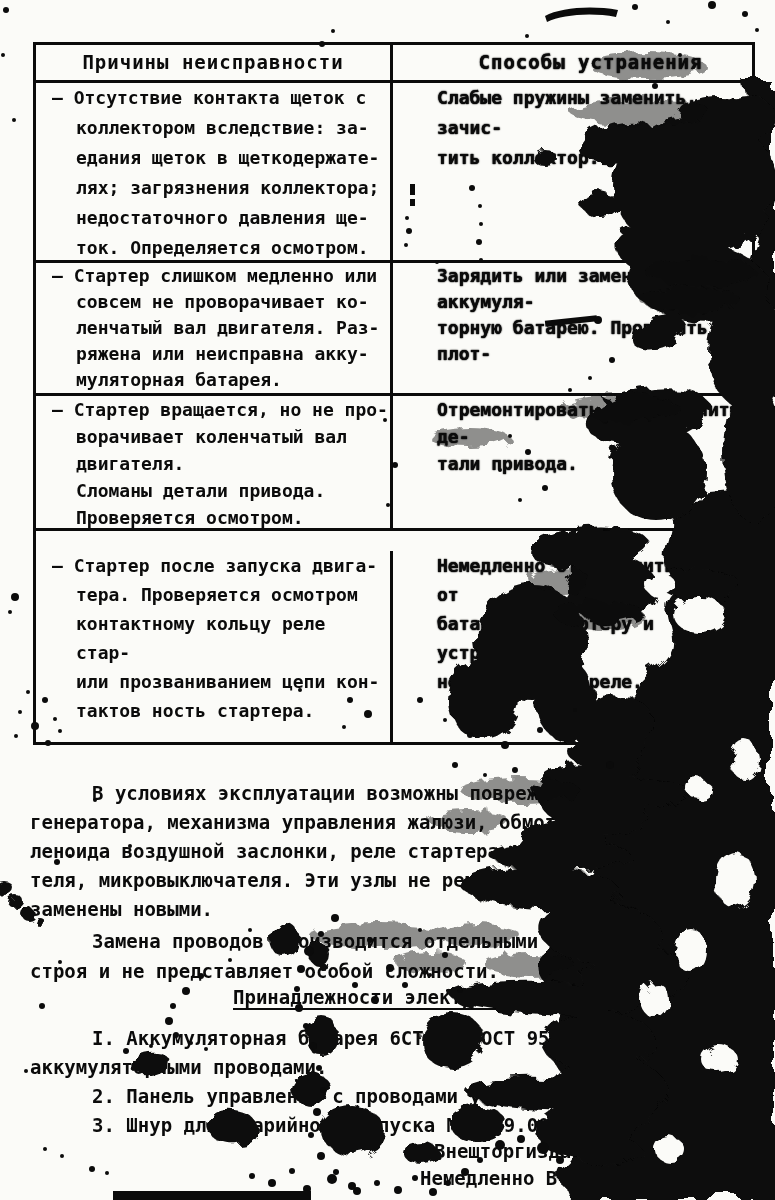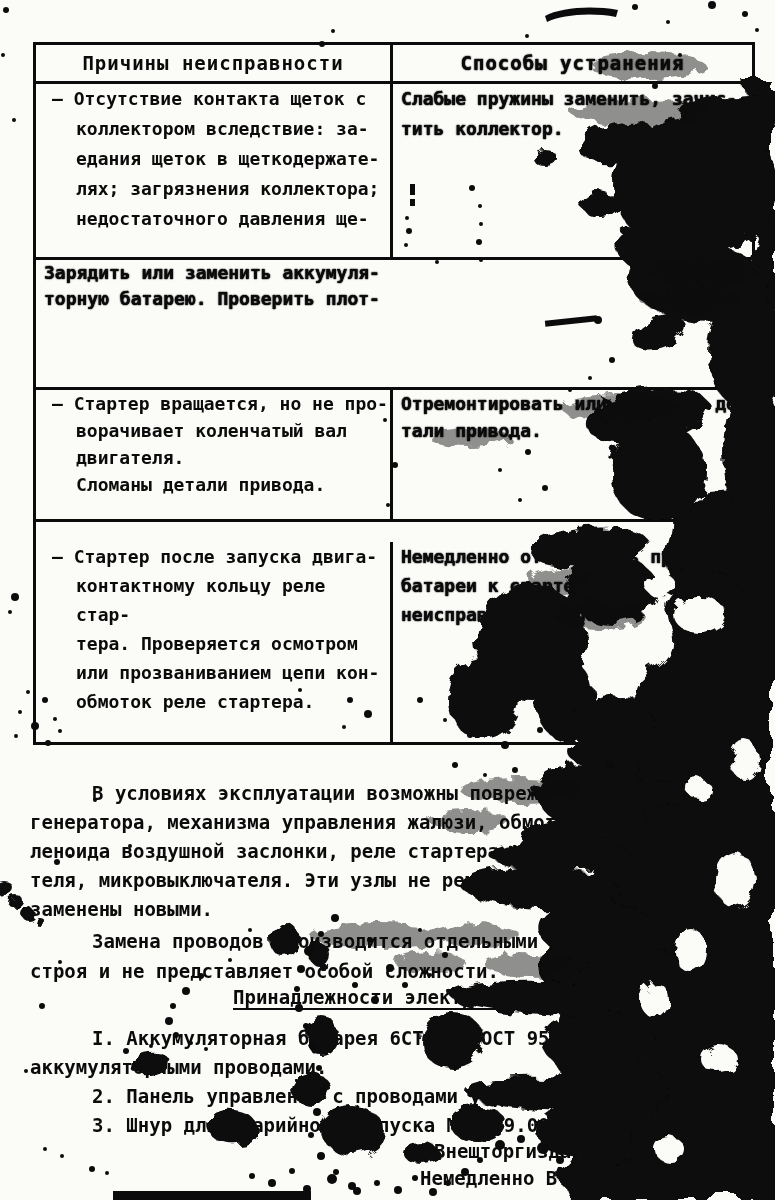--- a/index.html
+++ b/index.html
@@ -11,21 +11,21 @@
   }
   
   .tbl{
     position:absolute;left:33px;top:42px;width:722px;height:703px;
     border:3px solid #0b0b0b;box-sizing:border-box;
     display:flex;flex-direction:column;
   }
   .row{display:flex;border-bottom:3px solid #0b0b0b;box-sizing:border-box;}
   .row:last-child{border-bottom:none;}
   .cl{width:357px;border-right:3px solid #0b0b0b;box-sizing:border-box;}
-  .cr{flex:1;box-sizing:border-box;}
+  .cr{flex:1;box-sizing:border-box;margin-left:36px;}
   .hc{display:flex;align-items:center;justify-content:center;
       font-size:19px;letter-spacing:1px;}
   .cell{font-size:18px;}
   .cause .tl{padding-left:40px;}
   .cause .tl:first-child{padding-left:16px;}
   .remedy .tl{padding-left:8px;}
   .smudge{text-shadow:0 0 1.6px #0b0b0b,0 0 1px #0b0b0b;}
   
   .para,.list{position:absolute;left:30px;width:720px;font-size:19px;}
   .p1{top:779px;line-height:29px;}
@@ -53,51 +53,60 @@
       <div class="cl hc">Причины неисправности</div>
       <div class="cr hc smudge">Способы устранения</div>
     </div>
     <div class="row" style="height:180px;line-height:30px">
       <div class="cl cell cause">
           <div class="tl">– Отсутствие контакта щеток с</div>
           <div class="tl">коллектором вследствие: за-</div>
           <div class="tl">едания щеток в щеткодержате-</div>
           <div class="tl">лях; загрязнения коллектора;</div>
           <div class="tl">недостаточного давления ще-</div>
+          <div class="tl">ток. Определяется осмотром.</div>
         </div>
       <div class="cr cell remedy smudge">
           <div class="tl">Слабые пружины заменить, зачис-</div>
           <div class="tl">тить коллектор.</div>
         </div>
     </div>
     <div class="row" style="height:133px;line-height:26px">
+      <div class="cl cell cause">
+          <div class="tl">– Стартер слишком медленно или</div>
+          <div class="tl">совсем не проворачивает ко-</div>
+          <div class="tl">ленчатый вал двигателя. Раз-</div>
+          <div class="tl">ряжена или неисправна акку-</div>
+          <div class="tl">муляторная батарея.</div>
+        </div>
       <div class="cr cell remedy smudge">
           <div class="tl">Зарядить или заменить аккумуля-</div>
           <div class="tl">торную батарею. Проверить плот-</div>
         </div>
     </div>
     <div class="row" style="height:135px;line-height:27px">
       <div class="cl cell cause">
           <div class="tl">– Стартер вращается, но не про-</div>
           <div class="tl">ворачивает коленчатый вал</div>
           <div class="tl">двигателя.</div>
           <div class="tl">Сломаны детали привода.</div>
+          <div class="tl">Проверяется осмотром.</div>
         </div>
       <div class="cr cell remedy smudge">
           <div class="tl">Отремонтировать или заменить де-</div>
           <div class="tl">тали привода.</div>
         </div>
     </div>
     <div class="row" style="height:225px;line-height:29px;padding-top:20px">
       <div class="cl cell cause">
           <div class="tl">– Стартер после запуска двига-</div>
+          <div class="tl">тера. Проверяется осмотром</div>
           <div class="tl">контактному кольцу реле стар-</div>
-          <div class="tl">тера. Проверяется осмотром</div>
           <div class="tl">или прозваниванием цепи кон-</div>
-          <div class="tl">обмоток реле стартера.</div>
+          <div class="tl">тактов ность стартера.</div>
         </div>
       <div class="cr cell remedy smudge">
           <div class="tl">Немедленно отсоединить провод от</div>
           <div class="tl">батареи к стартеру и устранить</div>
           <div class="tl">неисправность реле.</div>
         </div>
     </div>
   </div>
 
   <div class="para p1">

